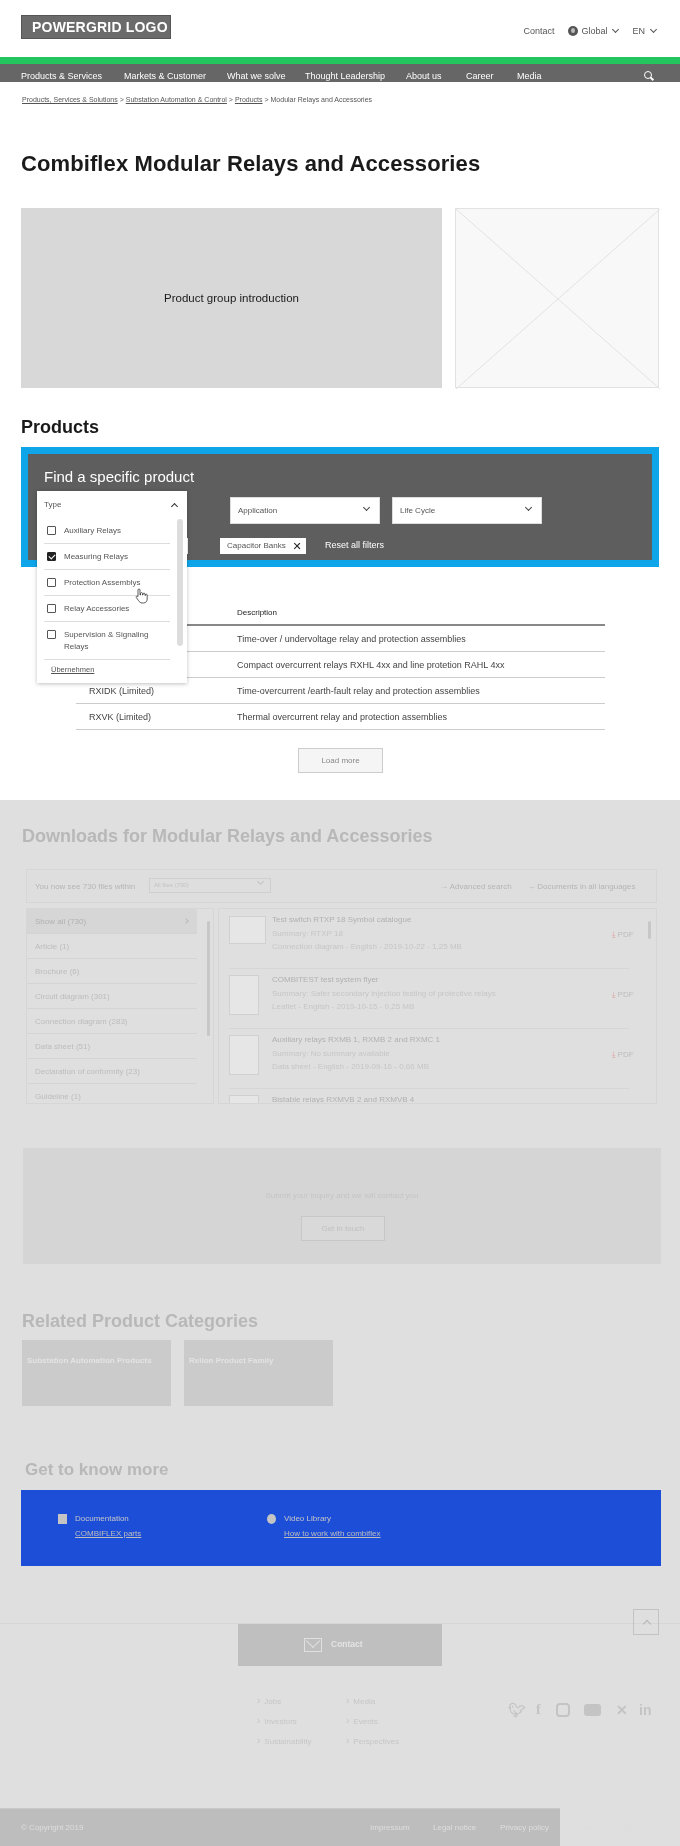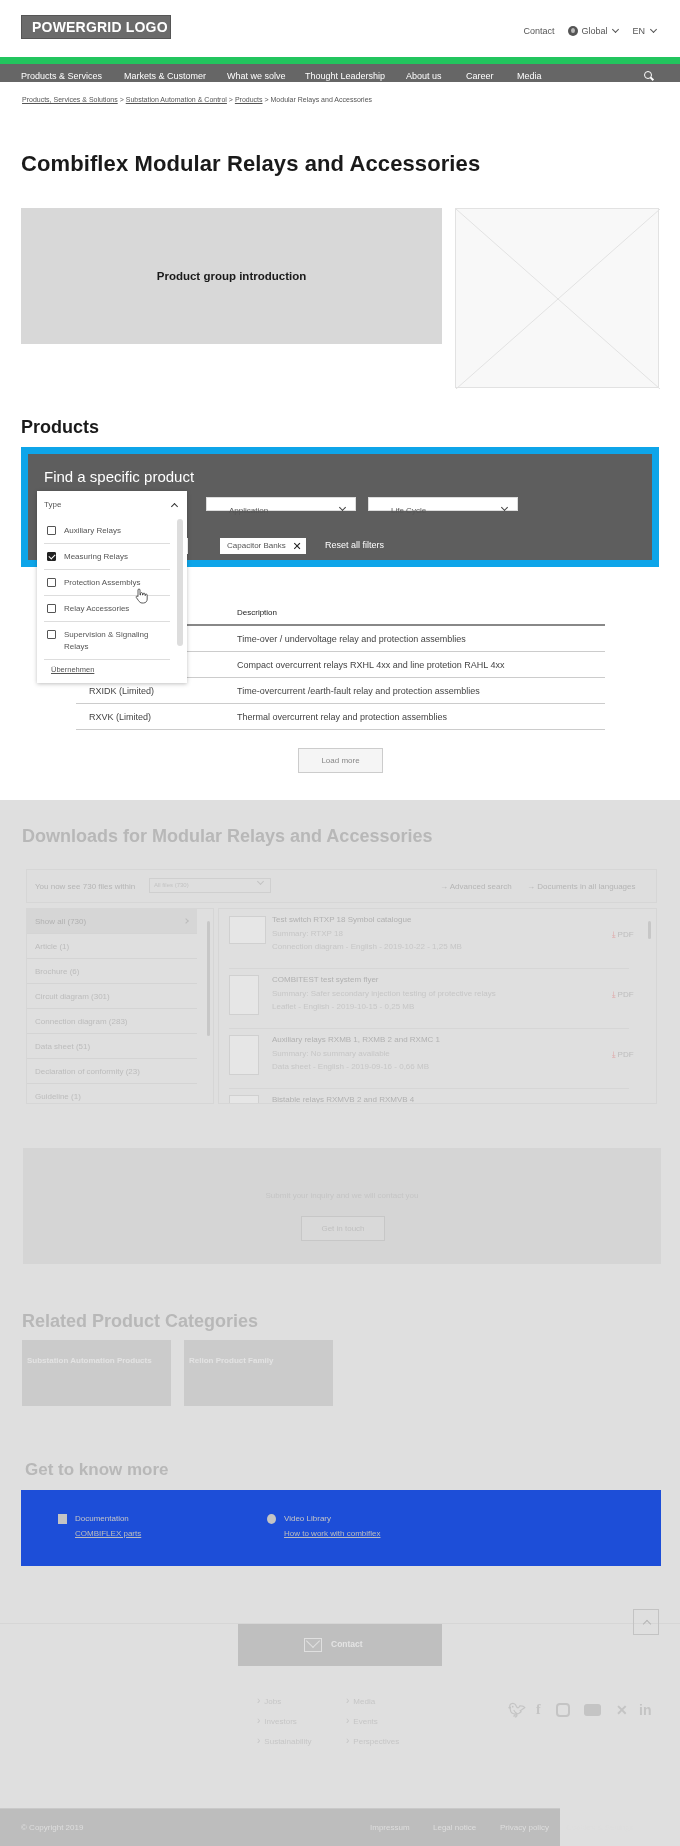--- a/index.html
+++ b/index.html
@@ -21,29 +21,29 @@
   .mainnav .nav-item.active::after { content: ""; position: absolute; left: -1px; right: -2px; bottom: 0; height: 3px; background: #fff; }
   .search-icon { position: absolute; right: 26px; top: 7px; width: 10px; height: 10px; }
   .search-icon::before { content: ""; position: absolute; left: 0; top: 0; width: 6px; height: 6px; border: 1.5px solid #fff; border-radius: 50%; }
   .search-icon::after { content: ""; position: absolute; left: 7px; top: 6px; width: 1.5px; height: 4px; background: #fff; transform: rotate(-45deg); }
 
   .breadcrumb { position: absolute; left: 22px; top: 96px; font-size: 7px; color: #555; white-space: nowrap; }
   .breadcrumb .crumb-link { text-decoration: underline; }
 
   .page-title { position: absolute; left: 21px; top: 136px; font-size: 22px; font-weight: bold; color: #1a1a1a; letter-spacing: 0.1px; margin-top: 15px; }
 
-  .intro-box { position: absolute; left: 21px; top: 208px; width: 421px; height: 136px; background: #d8d8d8; display: flex; align-items: center; justify-content: center; font-size: 11.5px; color: #1a1a1a; font-weight: bold; }
+  .intro-box { position: absolute; left: 21px; top: 208px; width: 421px; height: 180px; background: #d8d8d8; display: flex; align-items: center; justify-content: center; font-size: 11.5px; color: #1a1a1a; font-weight: normal; }
   .image-placeholder { position: absolute; left: 455px; top: 208px; width: 204px; height: 180px; background: #f8f8f8; border: 1px solid #e2e2e2; }
   .image-placeholder svg { position: absolute; left: 0; top: 0; }
 
   .section-title { position: absolute; left: 21px; top: 417px; font-size: 18px; font-weight: bold; color: #1a1a1a; }
 
   .finder { position: absolute; left: 21px; top: 447px; width: 638px; height: 120px; background: #5e5e5e; border: 7px solid #0ea5e9; }
   .finder-title { position: absolute; left: 16px; top: 14px; color: #fff; font-size: 15px; }
-  .select { position: absolute; top: 43px; height: 14px; background: #fff; border: 1px solid #ddd; font-size: 8px; color: #555; padding-left: 22px; line-height: 25px; }
+  .select { position: absolute; top: 43px; height: 27px; background: #fff; border: 1px solid #ddd; font-size: 8px; color: #555; padding-left: 7px; line-height: 25px; margin-left: 24px; }
   .select .chev-down { position: absolute; right: 10px; top: 10px; border-color: #444; }
   .chip { position: absolute; top: 84px; height: 16px; background: #fff; font-size: 8px; color: #555; line-height: 16px; padding: 0 20px 0 7px; text-align: right; }
   .chip .x-icon { position: absolute; right: 4px; top: 0; font-size: 11px; color: #222; }
   .reset-link { position: absolute; left: 297px; top: 86px; font-size: 9px; color: #fff; }
 
   
   .dropdown { position: absolute; left: 37px; top: 491px; width: 150px; height: 192px; background: #fff; box-shadow: 0 1px 4px rgba(0,0,0,.25); z-index: 5; }
   .dropdown-head { position: absolute; left: 0; top: 0; width: 150px; height: 28px; font-size: 8px; color: #555; line-height: 28px; padding-left: 7px; }
   .chev-up { position: absolute; right: 10px; top: 13px; width: 5px; height: 5px; border-left: 1px solid #333; border-top: 1px solid #333; transform: rotate(45deg); }
   .dd-item { position: absolute; left: 7px; width: 126px; border-bottom: 1px solid #ddd; font-size: 8px; color: #555; padding-left: 20px; line-height: 12px; }

